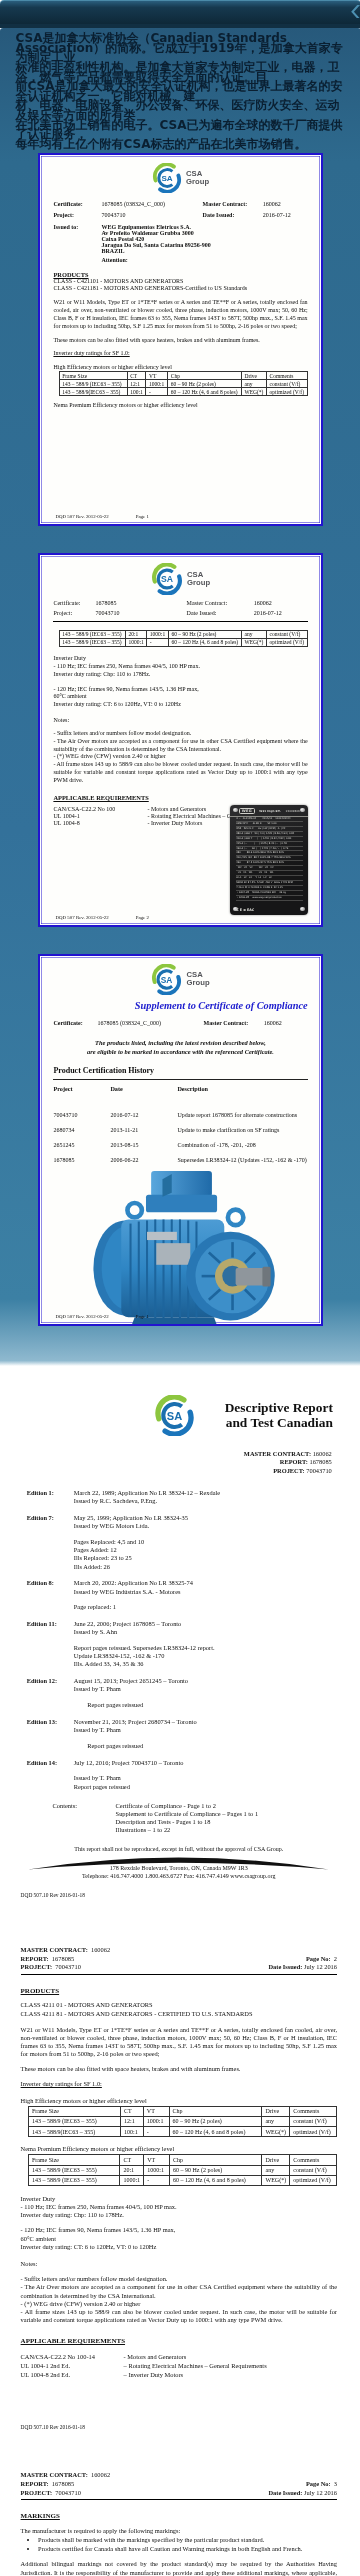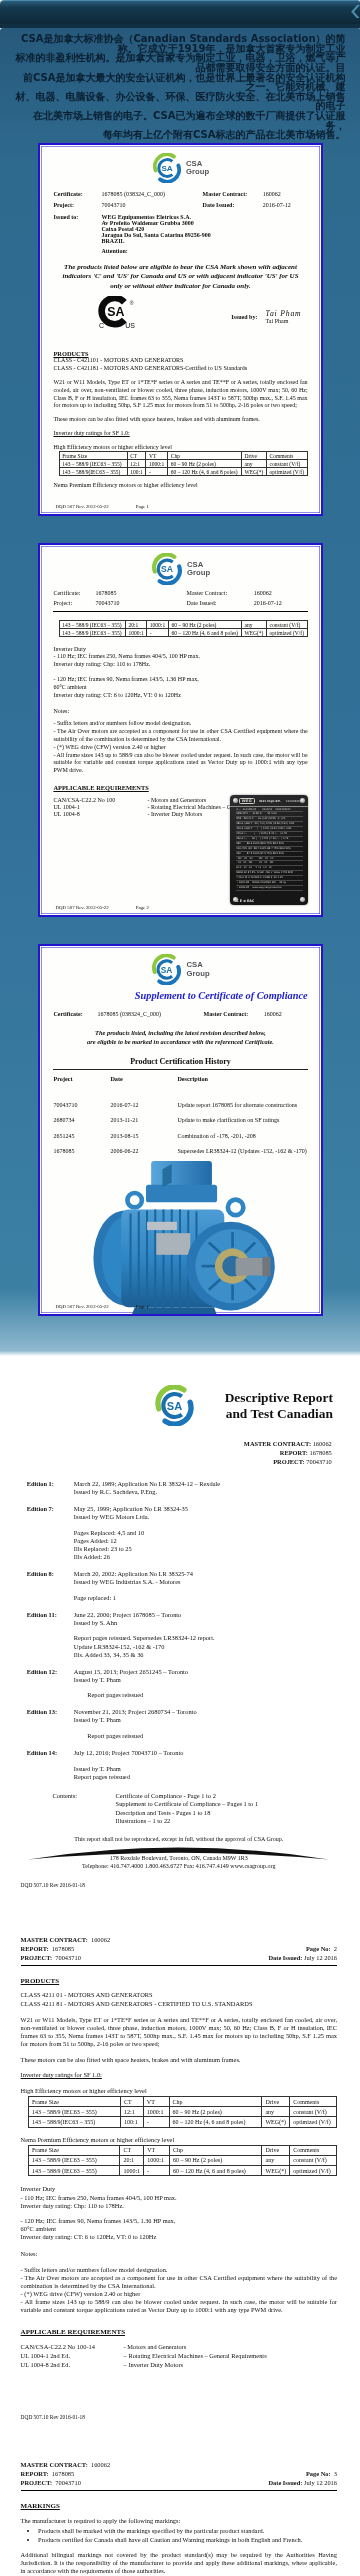--- a/index.html
+++ b/index.html
@@ -8,22 +8,22 @@
   .banner{position:relative;height:23px;background:linear-gradient(180deg,#2a5e7d 0%,#16394f 28%,#0e2838 100%);
     border-top:1px solid #4a8aa8;border-radius:4.1px 4.1px 0 0;overflow:hidden;}
   .banner-title{position:absolute;left:0;right:0;top:1px;text-align:center;color:#fff;font-family:"Liberation Sans",sans-serif;
     font-weight:bold;font-size:15px;letter-spacing:0.5px;text-shadow:0 1px 1.5px rgba(0,0,0,.6);}
   .banner-chevron{position:absolute;right:1px;top:4.1px;width:9.3px;height:13.4px;background:#4c8fb0;
     clip-path:polygon(100% 0,35% 50%,100% 100%,70% 100%,5% 50%,70% 0);}
   .banner-strip{height:3.6px;background:#112f42;}
   
   .panel{background:linear-gradient(180deg,#27597b 0%,#2e6a8e 10%,#33719a 60%,#3c80a4 95%,#8fb9cf 99.6%,#ffffff 100%);
     padding-bottom:40px;overflow:hidden;border-radius:3.1px 3.1px 0 0;}
-  .intro{margin:6.7px auto 3.1px auto;width:330px;text-align:right;font-family:"DejaVu Sans",sans-serif;
-    font-weight:bold;font-size:10px;line-height:9.6px;color:#0a1f31;}
+  .intro{margin:6.7px auto 3.1px auto;width:330px;text-align:left;font-family:"DejaVu Sans",sans-serif;
+    font-weight:bold;font-size:12px;line-height:9.6px;color:#0a1f31;}
   
   .cert{width:281px;margin:0 auto;background:#fefefc;border:2.6px solid #2214cf;
     box-shadow:inset 0 0 0 1px #ffffff,inset 0 0 0 1.5px #2214cf;position:relative;overflow:hidden;color:#0d0d0d;}
   .cert1{height:369px;margin-top:2.6px;}
   .cert2{height:370px;margin-top:27px;}
   .cert3{height:368px;margin-top:27px;}
   .cert-inner{padding:6.2px 13.4px 0 13.4px;}
   .logo-row{display:flex;justify-content:center;align-items:center;gap:4.1px;margin-top:2.1px;}
   .logo-txt{font-family:"Liberation Sans",sans-serif;font-weight:bold;color:#55565a;font-size:7.7px;line-height:8.2px;}
   .cert-title{text-align:center;color:#2020cf;font-weight:bold;font-size:17px;margin-top:4.1px;letter-spacing:0.3px;}
@@ -46,21 +46,21 @@
   .para{font-size:6px;line-height:7.8px;text-align:justify;margin-top:6.2px;}
   .line{font-size:6px;line-height:7.7px;margin-top:6.2px;}
   .ul{text-decoration:underline;}
   .tbl-label{font-size:6px;margin-top:6.2px;}
   table.rt{border-collapse:collapse;margin:1px 0 0 5.2px;}
   table.rt td,table.rt th{border:0.5px solid #333;font-size:5.5px;padding:0.5px 2.6px;text-align:left;font-weight:normal;white-space:nowrap;}
   .cert-footer{position:absolute;left:15.5px;bottom:4.6px;font-size:4.9px;display:flex;gap:27px;}
   .hr-black{border:none;border-top:1px solid #000;margin:5.2px 0 0 0;}
   .notes div{font-size:6px;line-height:7.8px;text-align:justify;}
   .req-grid{display:grid;grid-template-columns:94px 1fr;row-gap:1px;font-size:6px;margin-top:5.2px;}
-  .hist-h{text-align:center;font-weight:bold;font-size:8px;margin-top:10.3px;}
+  .hist-h{text-align:left;font-weight:bold;font-size:8px;margin-top:10.3px;}
   .hist-rule{border:none;border-top:1px solid #222;margin:3.1px 0 0 0;}
   table.hist{width:100%;border-collapse:collapse;margin-top:3.1px;}
   table.hist th{text-align:left;font-size:6.2px;padding:2.1px 0;}
   table.hist td{font-size:6px;padding:4.6px 0 4.6px 0;vertical-align:top;}
   table.hist .c1{width:57px;} table.hist .c2{width:67px;}
   
   .plate{position:absolute;left:190px;top:250px;width:78px;height:110px;background:linear-gradient(160deg,#2d2d2f,#161617 60%);
     border-radius:4.1px;box-shadow:0 0 2.1px rgba(0,0,0,.5);color:#d8d8d4;font-family:"DejaVu Sans",sans-serif;overflow:hidden;}
   .plate .bolt{position:absolute;width:4.6px;height:4.6px;border-radius:50%;background:radial-gradient(circle at 35% 35%,#efefef,#7c7c7c);}
   .plate-head{display:flex;justify-content:space-between;align-items:center;padding:3.1px 8.2px 1px 9.3px;}
@@ -125,21 +125,21 @@
   <div class="banner-chevron"></div>
 </div>
 <div class="banner-strip"></div>
 
 <div class="panel">
 
   <div class="intro">
       <div>CSA是加拿大标准协会（Canadian Standards Association）的简称。它成立于1919年，是加拿大首家专为制定工业</div>
       <div>标准的非盈利性机构。是加拿大首家专为制定工业，电器，卫浴，燃气等产品都需要取得安全方面的认证。目</div>
       <div>前CSA是加拿大最大的安全认证机构，也是世界上最著名的安全认证机构之一。它能对机械、建</div>
-      <div>材、电器、电脑设备、办公设备、环保、医疗防火安全、在北美市场上销售的电子</div>
+      <div>材、电器、电脑设备、办公设备、环保、医疗防火安全、运动及娱乐等方面的所有类</div>
       <div>在北美市场上销售的电子。CSA已为遍布全球的数千厂商提供了认证服务，</div>
       <div>每年均有上亿个附有CSA标志的产品在北美市场销售。</div>
     </div>
 
   <div class="cert cert1">
     <div class="cert-inner">
       <div class="logo-row">
         <svg width="30" height="30" viewBox="0 0 100 100">
             <use href="#csa-color-logo"></use>
           </svg>
@@ -162,35 +162,20 @@
         <span class="lb">Issued to:</span>
         <div style="font-weight:bold">
             <div>WEG Equipamentos Eletricos S.A.</div>
             <div>Av Prefeito Waldemar Grubba 3000</div>
             <div>Caixa Postal 420</div>
             <div>Jaragua Do Sul, Santa Catarina 89256-900</div>
             <div>BRAZIL</div>
           </div>
       </div>
       <div class="attention">Attention:</div>
-      <div class="elig">The products listed below are eligible to bear the CSA Mark shown with adjacent indicators 'C' and 'US' for Canada and US or with adjacent indicator 'US' for US only or without either indicator for Canada only.</div>
-      <div class="mark-row">
-        <div class="mono-wrap">
-          <svg width="45" height="34" viewBox="0 0 110 88">
-              <use href="#cus-monogram"></use>
-            </svg>
-        </div>
-        <div class="issuedby">
-          <span class="lb">Issued by:</span>
-          <span>
-            <div class="sig">Tai Pham</div>
-            <div class="sig-print">Tai Pham</div>
-          </span>
-        </div>
-      </div>
       <div class="sec-h">PRODUCTS</div>
       <div class="class-lines">
           <div>CLASS - C421101 - MOTORS AND GENERATORS</div>
           <div>CLASS - C421181 - MOTORS AND GENERATORS-Certified to US Standards</div>
         </div>
       <div class="para">W21 or W11 Models, Type ET or 1*TE*F series or A series and TE**F or A series, totally enclosed fan cooled, air over, non-ventilated or blower cooled, three phase, induction motors, 1000V max; 50, 60 Hz; Class B, F or H insulation, IEC frames 63 to 355, Nema frames 143T to 587T, 500hp max., S.F. 1.45 max for motors up to including 50hp, S.F 1.25 max for motors from 51 to 500hp, 2-16 poles or two speed;</div>
       <div class="line">These motors can be also fitted with space heaters, brakes and with aluminum frames.</div>
       <div class="line ul">Inverter duty ratings for SF 1.0:</div>
       <div class="tbl-label">High Efficiency motors or higher efficiency level</div>
       <table class="rt">

